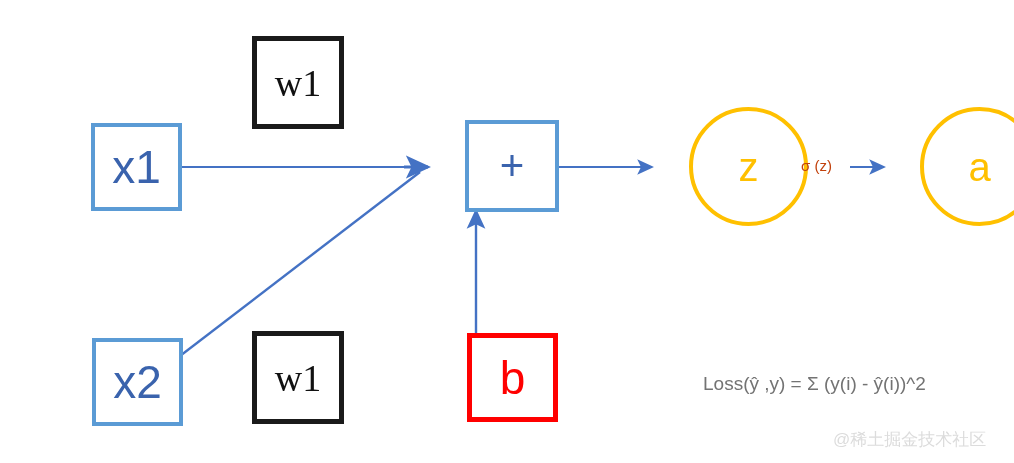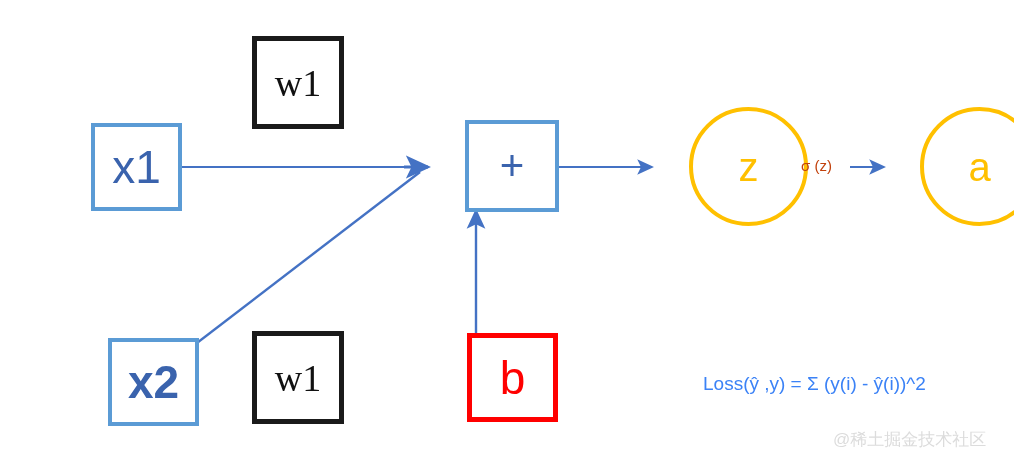--- a/index.html
+++ b/index.html
@@ -85,21 +85,21 @@
 
   .edge-label {
     position: absolute;
     color: #c2410c;
     font-size: 15px;
     white-space: nowrap;
   }
 
   .formula {
     position: absolute;
-    color: #3b82f6;
+    color: #737373;
     font-size: 19px;
     white-space: nowrap;
   }
 
   .watermark {
     position: absolute;
     color: #dcdcdc;
     font-size: 17px;
     white-space: nowrap;
   }
@@ -128,21 +128,21 @@
 
     <line x1="772" y1="167" x2="800" y2="167" stroke="#4472C4" stroke-width="2"></line>
 
     <line x1="850" y1="167" x2="884" y2="167" stroke="#4472C4" stroke-width="2" marker-end="url(#arrowBlue)"></line>
   </svg>
 
   <div class="node box-blue" style="left:55px; top:123px; width:91px; height:88px;">
     <span class="glyph">x1</span>
   </div>
 
-  <div class="node box-blue" style="left:72px; top:338px; width:91px; height:88px;font-weight:bold;">
+  <div class="node box-blue" style="left:56px; top:338px; width:91px; height:88px;">
     <span class="glyph">x2</span>
   </div>
 
   <div class="node box-black" style="left:216px; top:36px; width:92px; height:93px;">
     <span class="glyph">w1</span>
   </div>
 
   <div class="node box-black" style="left:216px; top:331px; width:92px; height:93px;">
     <span class="glyph">w1</span>
   </div>

